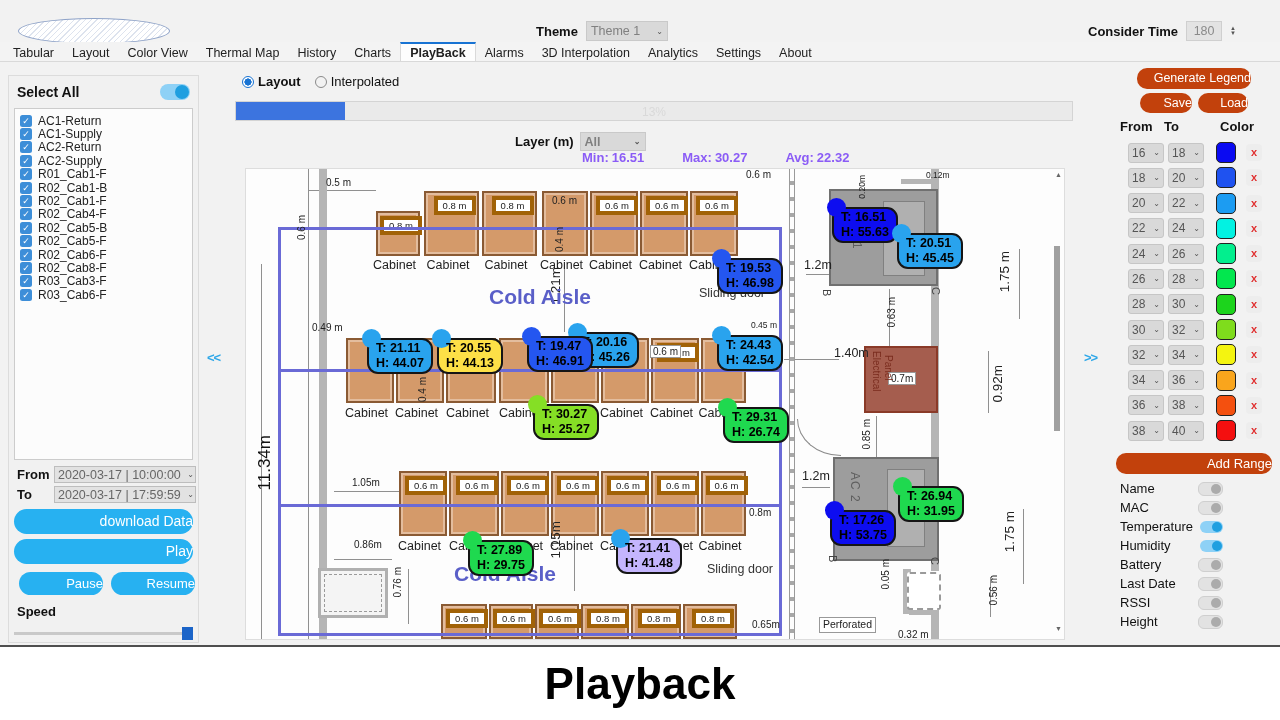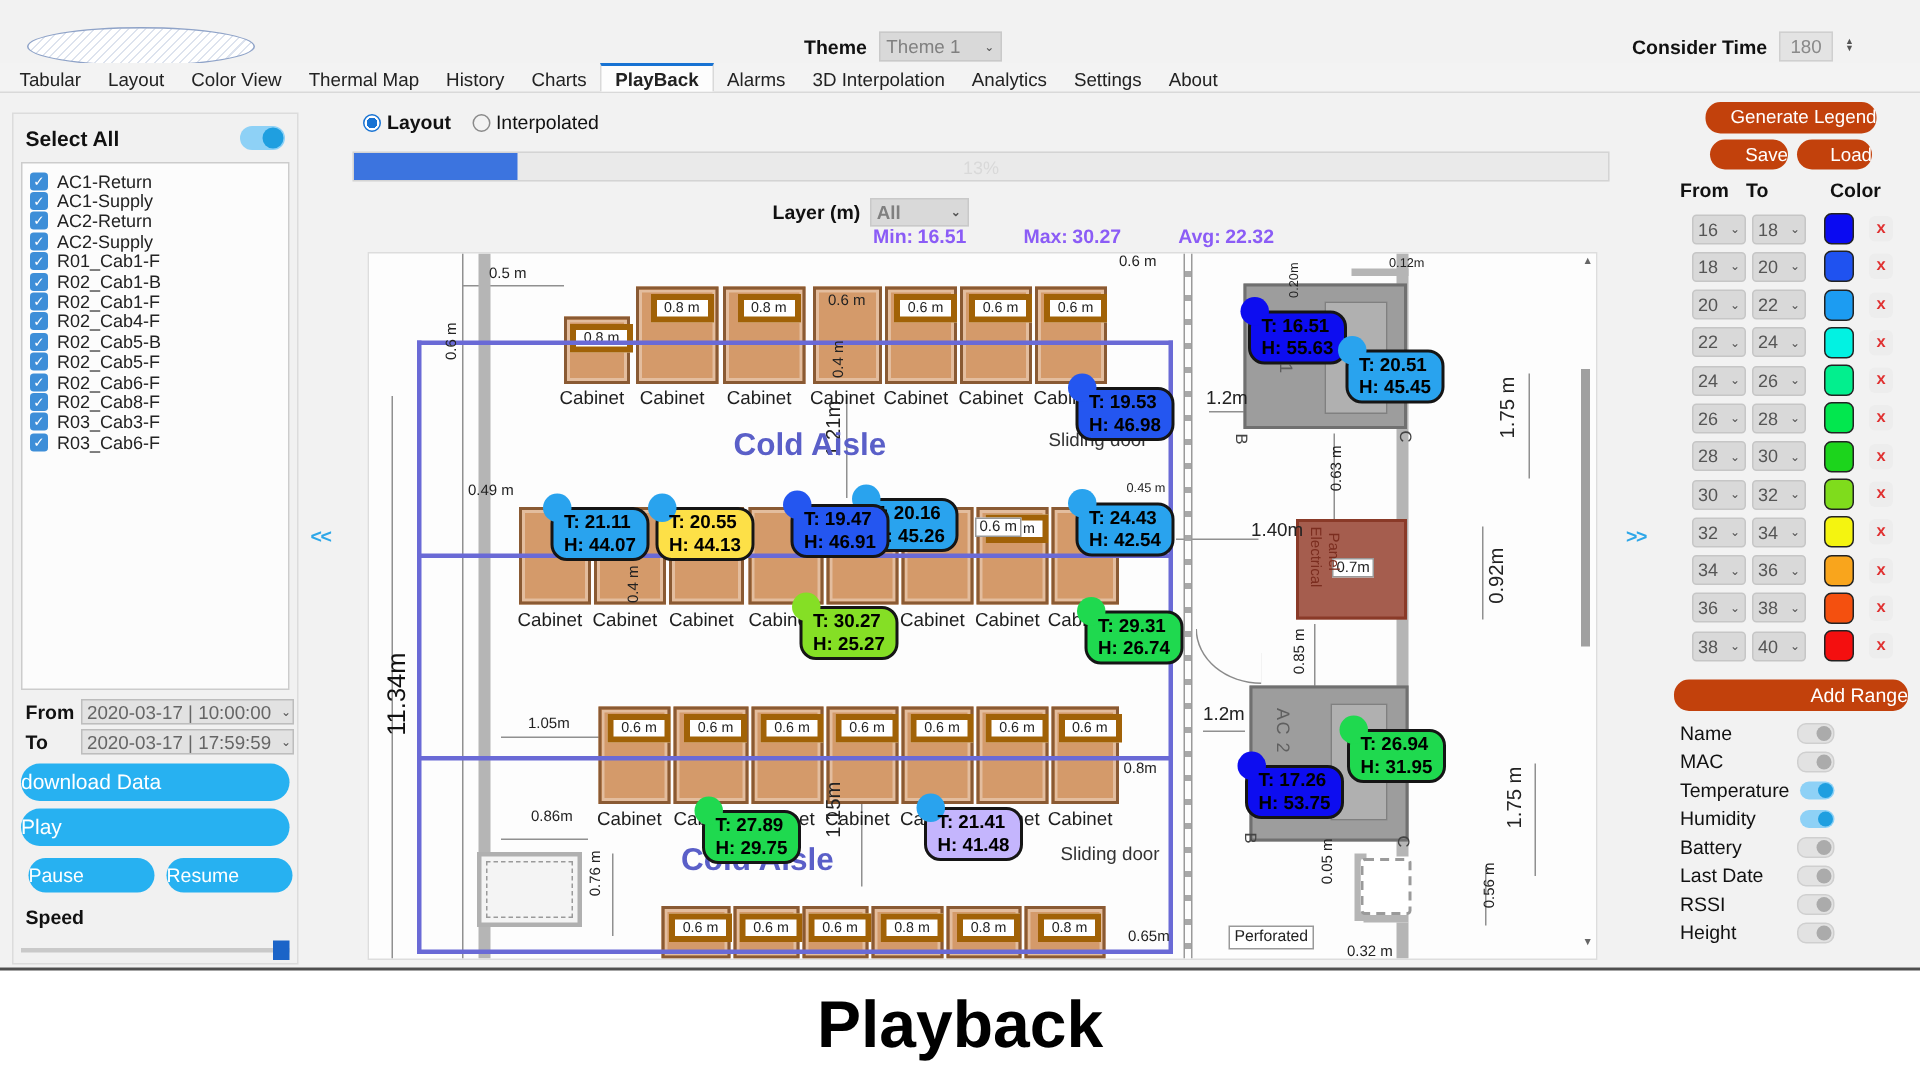--- a/index.html
+++ b/index.html
@@ -49,21 +49,21 @@
   #sensor-list{position:absolute;left:5px;right:5px;top:32px;height:352px;background:#fcfcfc;
     border:1px solid #ccc;padding:5px 0 0 5px;box-sizing:border-box;}
   .s-row{display:flex;align-items:center;gap:6px;height:13.4px;font-size:12px;color:#222;}
   .cb{width:12px;height:12px;background:#3d8ed8;border-radius:2.5px;color:#fff;font-size:9px;
     line-height:12px;text-align:center;flex:none;}
   .date-row{position:absolute;left:8px;display:flex;align-items:center;font-size:13px;color:#111;}
   .date-lbl{width:37px;font-weight:600;}
   .date-inp{width:142px;height:17px;background:#e2e2e2;border:1px solid #bdbdbd;color:#666;
     font-size:12.5px;display:flex;align-items:center;justify-content:space-between;
     padding:0 1px 0 3px;box-sizing:border-box;}
-  .btn{background:#27b1f1;color:#fff;border-radius:13px;text-align:left;font-size:14px;}
+  .btn{background:#27b1f1;color:#fff;border-radius:13px;text-align:right;font-size:14px;}
   
   #center{position:absolute;left:232px;top:0;width:846px;height:584px;}
   #radio-row{position:absolute;left:10px;top:13px;display:flex;gap:14px;align-items:center;
     font-size:13px;color:#111;font-weight:600;}
   .radio{width:12px;height:12px;border:1.5px solid #8a8a8a;border-radius:50%;margin-right:4px;
     box-sizing:border-box;}
   .radio.sel{border-color:#1873d3;background:radial-gradient(circle,#1873d3 0 3.5px,#fff 3.6px);}
   #timestamp{position:absolute;left:0;right:0;top:13px;text-align:center;font-size:13px;
     font-weight:600;color:#111;}
   #progress{position:absolute;left:3px;top:40px;width:838px;height:20px;background:#eaeaea;

